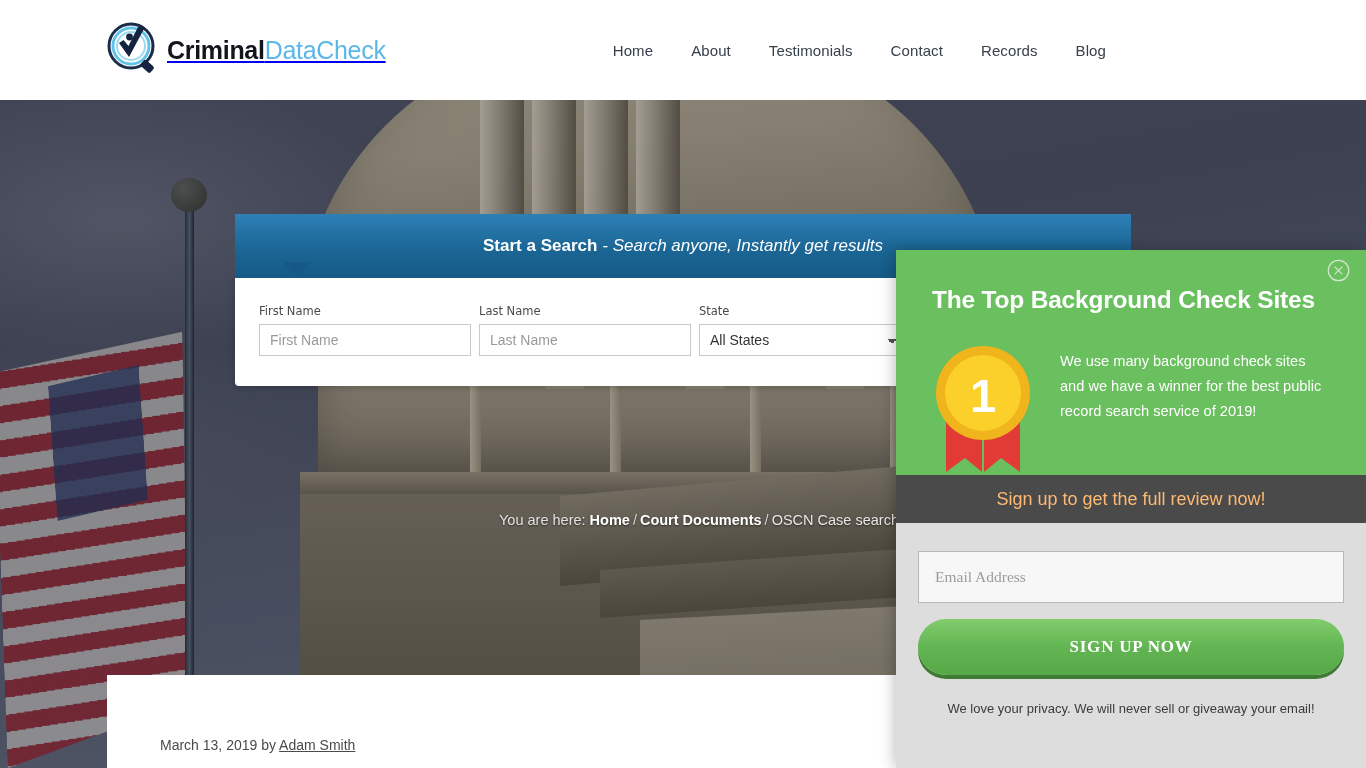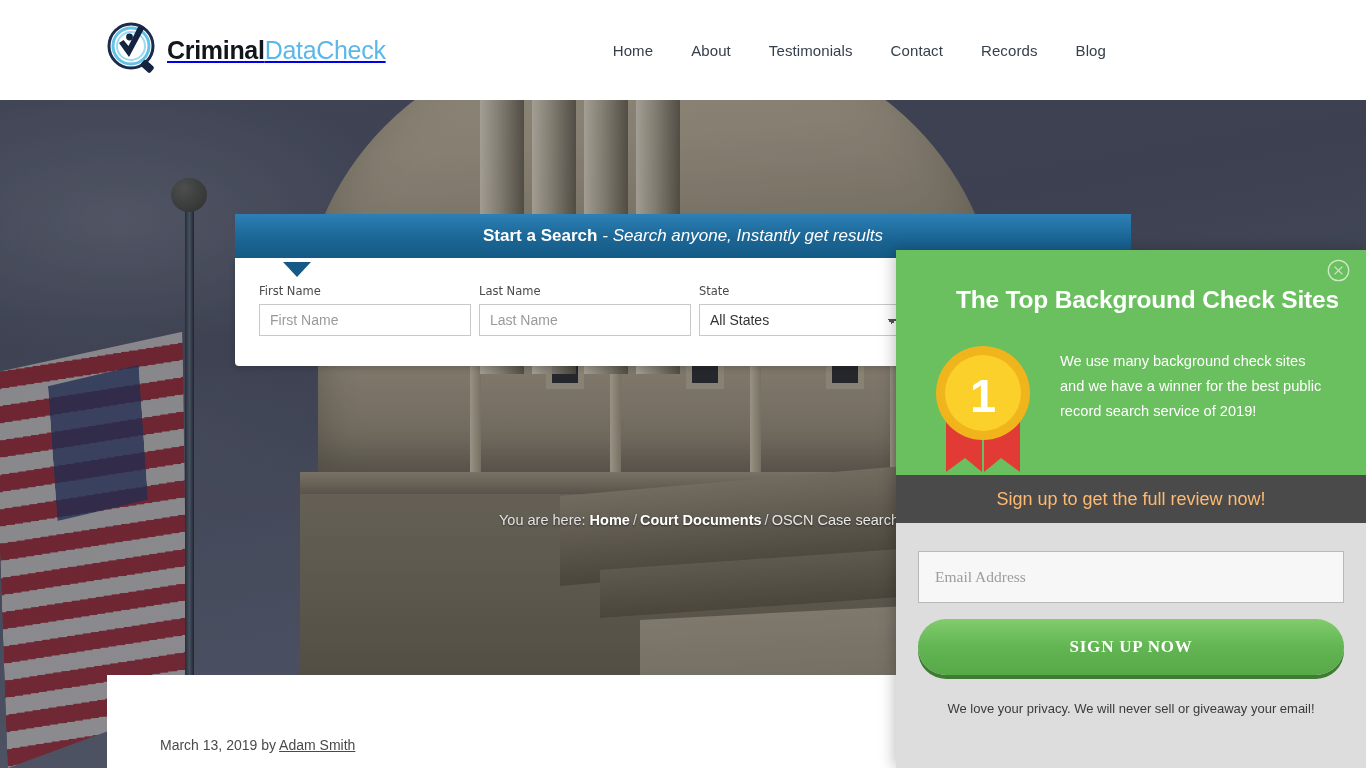--- a/index.html
+++ b/index.html
@@ -182,21 +182,21 @@
     z-index: 5;
   }
 
   
   #search-widget {
     position: absolute; left: 235px; top: 214px;
     width: 896px;
     z-index: 6;
   }
   #search-bar {
-    height: 44px;
+    height: 64px;
     background: linear-gradient(180deg,#2d80b6 0%, #1b6695 55%, #155a86 100%);
     display: flex; align-items: center; justify-content: center;
     color: #ffffff; font-size: 17px;
     position: relative;
   }
   #search-bar-strong { font-weight: 700; }
   #search-bar-em { font-style: italic; font-weight: 400; margin-left: 5px; }
   #notch {
     position: absolute; left: 48px; top: 48px;
     width: 0; height: 0;
@@ -278,21 +278,20 @@
     height: 225px; background: #6abf5e; padding: 24px 36px 0 36px;
   }
   #popup-close {
     position: absolute; right: 16px; top: 9px;
     width: 23px; height: 23px; cursor: pointer;
   }
   #popup-title {
     color: #ffffff; font-size: 24.5px; font-weight: 700;
     letter-spacing: -.2px; white-space: nowrap;
     margin-top: 12px;
-    margin-left: 24px;
   }
   #popup-body-row {
     display: flex; align-items: flex-start; margin-top: 32px;
   }
   #ribbon { width: 102px; height: 128px; position: relative; flex: none; }
   #popup-blurb {
     color: #ffffff; font-size: 14.6px; line-height: 25px;
     margin-left: 26px; margin-top: 3px; max-width: 270px;
   }
   #popup-subbar {

